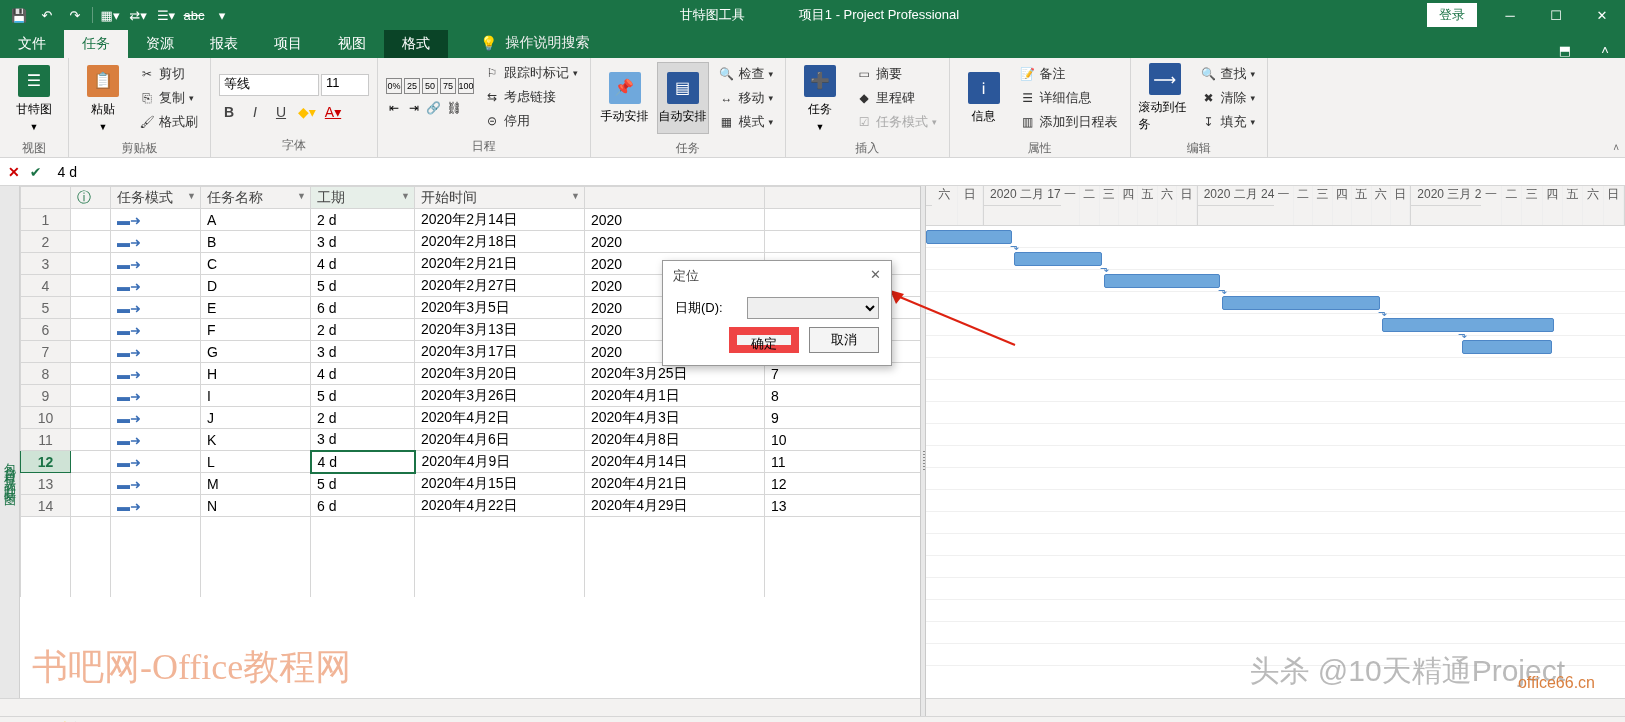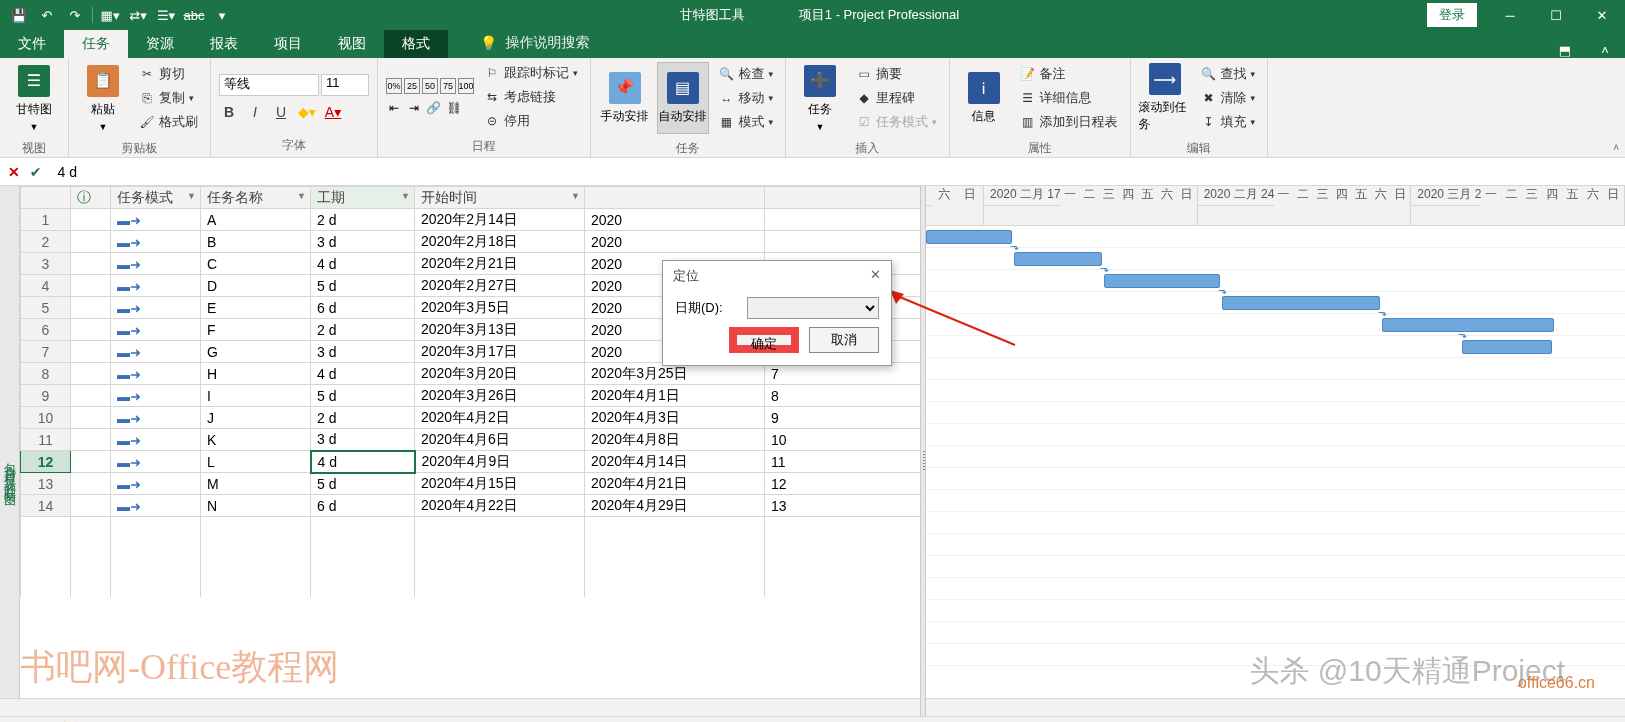--- a/index.html
+++ b/index.html
@@ -97,21 +97,21 @@
 .drow label { width:64px; font-size:13px; }
 .drow input, .drow select { flex:1; border:1px solid #999; height:22px; padding:0 6px; font-size:13px; }
 .dbtns { display:flex; justify-content:flex-end; gap:10px; }
 .dbtns button { width:70px; height:26px; border:1px solid #888; background:#f4f4f4; font-size:13px; cursor:pointer; }
 .dbtns button.primary { border:8px solid #ef4444; }
 
 
 .status { height:24px; background:#f3f2f1; border-top:1px solid #d6d6d6; display:flex; align-items:center; padding:0 12px; font-size:12px; color:#555; gap:18px; }
 
 
-.watermark { position:absolute; left:20px; bottom:30px; font-size:36px; color:#e67a45; opacity:.55; font-family:KaiTi,serif; pointer-events:none; }
+.watermark { position:absolute; left:32px; bottom:30px; font-size:36px; color:#e67a45; opacity:.55; font-family:KaiTi,serif; pointer-events:none; }
 .watermark2 { position:absolute; right:60px; bottom:30px; font-size:30px; color:#777; opacity:.5; pointer-events:none; }
 .watermark3 { position:absolute; right:30px; bottom:30px; font-size:16px; color:#d97f3f; pointer-events:none; }
 .scroll-h { position:absolute; bottom:0; left:0; right:0; height:18px; background:#f3f2f1; border-top:1px solid #d6d6d6; }
 </style>
 </head>
 <body>
 
 <div class="titlebar">
   <div class="qat">
     <span class="qi">💾</span>

